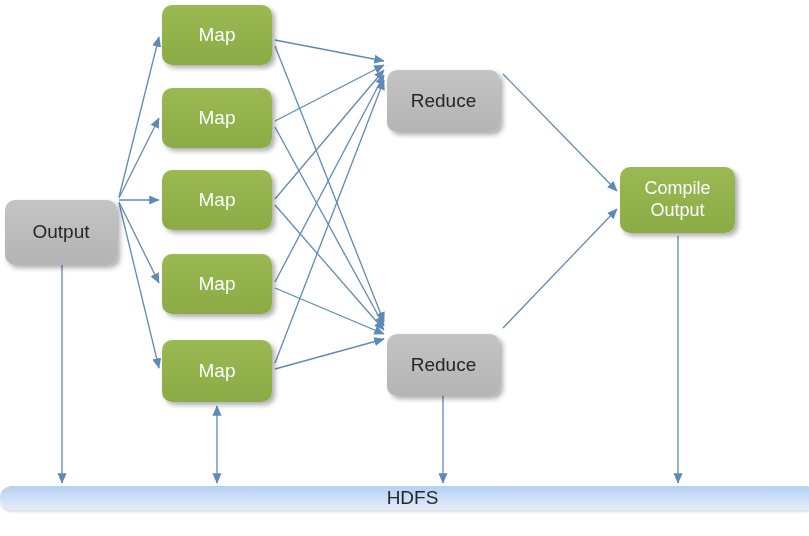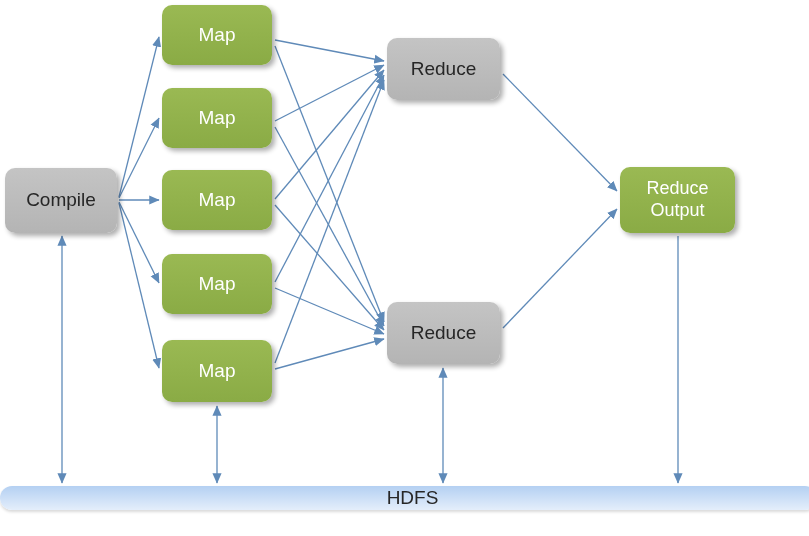--- a/index.html
+++ b/index.html
@@ -42,20 +42,21 @@
     box-sizing: border-box;
     padding: 16px 8px;
   }
   .node.green {
     background: linear-gradient(180deg, var(--green-node, #9ab953) 0%, var(--green-node-dark, #8aab45) 100%);
     color: var(--node-text-light, #ffffff);
   }
   .node.gray {
     background: linear-gradient(180deg, var(--gray-node, #c4c4c4) 0%, var(--gray-node-dark, #b4b4b4) 100%);
     color: var(--node-text-dark, #262626);
+    margin-top: 32px;
   }
   .hdfs-bar {
     position: absolute;
     z-index: 2;
     left: 0;
     top: 486px;
     width: 809px;
     height: 24px;
     border-radius: 16px;
     background: linear-gradient(180deg, var(--hdfs-top, #b4d0f2) 0%, var(--hdfs-bottom, #e4eefb) 100%);
@@ -101,21 +102,21 @@
     <line x1="503" y1="74" x2="617" y2="191" marker-end="url(#ah)"></line>
     <line x1="503" y1="328" x2="617" y2="209" marker-end="url(#ah)"></line>
 
     <line x1="62" y1="236" x2="62" y2="483" marker-start="url(#ah)" marker-end="url(#ah)"></line>
     <line x1="217" y1="406" x2="217" y2="483" marker-start="url(#ah)" marker-end="url(#ah)"></line>
     <line x1="443" y1="368" x2="443" y2="483" marker-start="url(#ah)" marker-end="url(#ah)"></line>
     <line x1="678" y1="236" x2="678" y2="483" marker-end="url(#ah)"></line>
   </svg>
 
   <div class="node gray" style="left:5px; top:168px; width:112px; height:65px;">
-    <span>Compile</span>
+    <span>Output</span>
   </div>
 
   <div class="node green" style="left:162px; top:5px; width:110px; height:60px;">
     <span>Map</span>
   </div>
   <div class="node green" style="left:162px; top:88px; width:110px; height:60px;">
     <span>Map</span>
   </div>
   <div class="node green" style="left:162px; top:170px; width:110px; height:60px;">
     <span>Map</span>
@@ -128,20 +129,20 @@
   </div>
 
   <div class="node gray" style="left:387px; top:38px; width:113px; height:62px;">
     <span>Reduce</span>
   </div>
   <div class="node gray" style="left:387px; top:302px; width:113px; height:62px;">
     <span>Reduce</span>
   </div>
 
   <div class="node green" style="left:620px; top:167px; width:115px; height:66px; font-size:18px;">
-    <span>Reduce Output</span>
+    <span>Compile Output</span>
   </div>
 
   <div class="hdfs-bar">
     <span>HDFS</span>
   </div>
 
 </div>
 
 </body></html>

